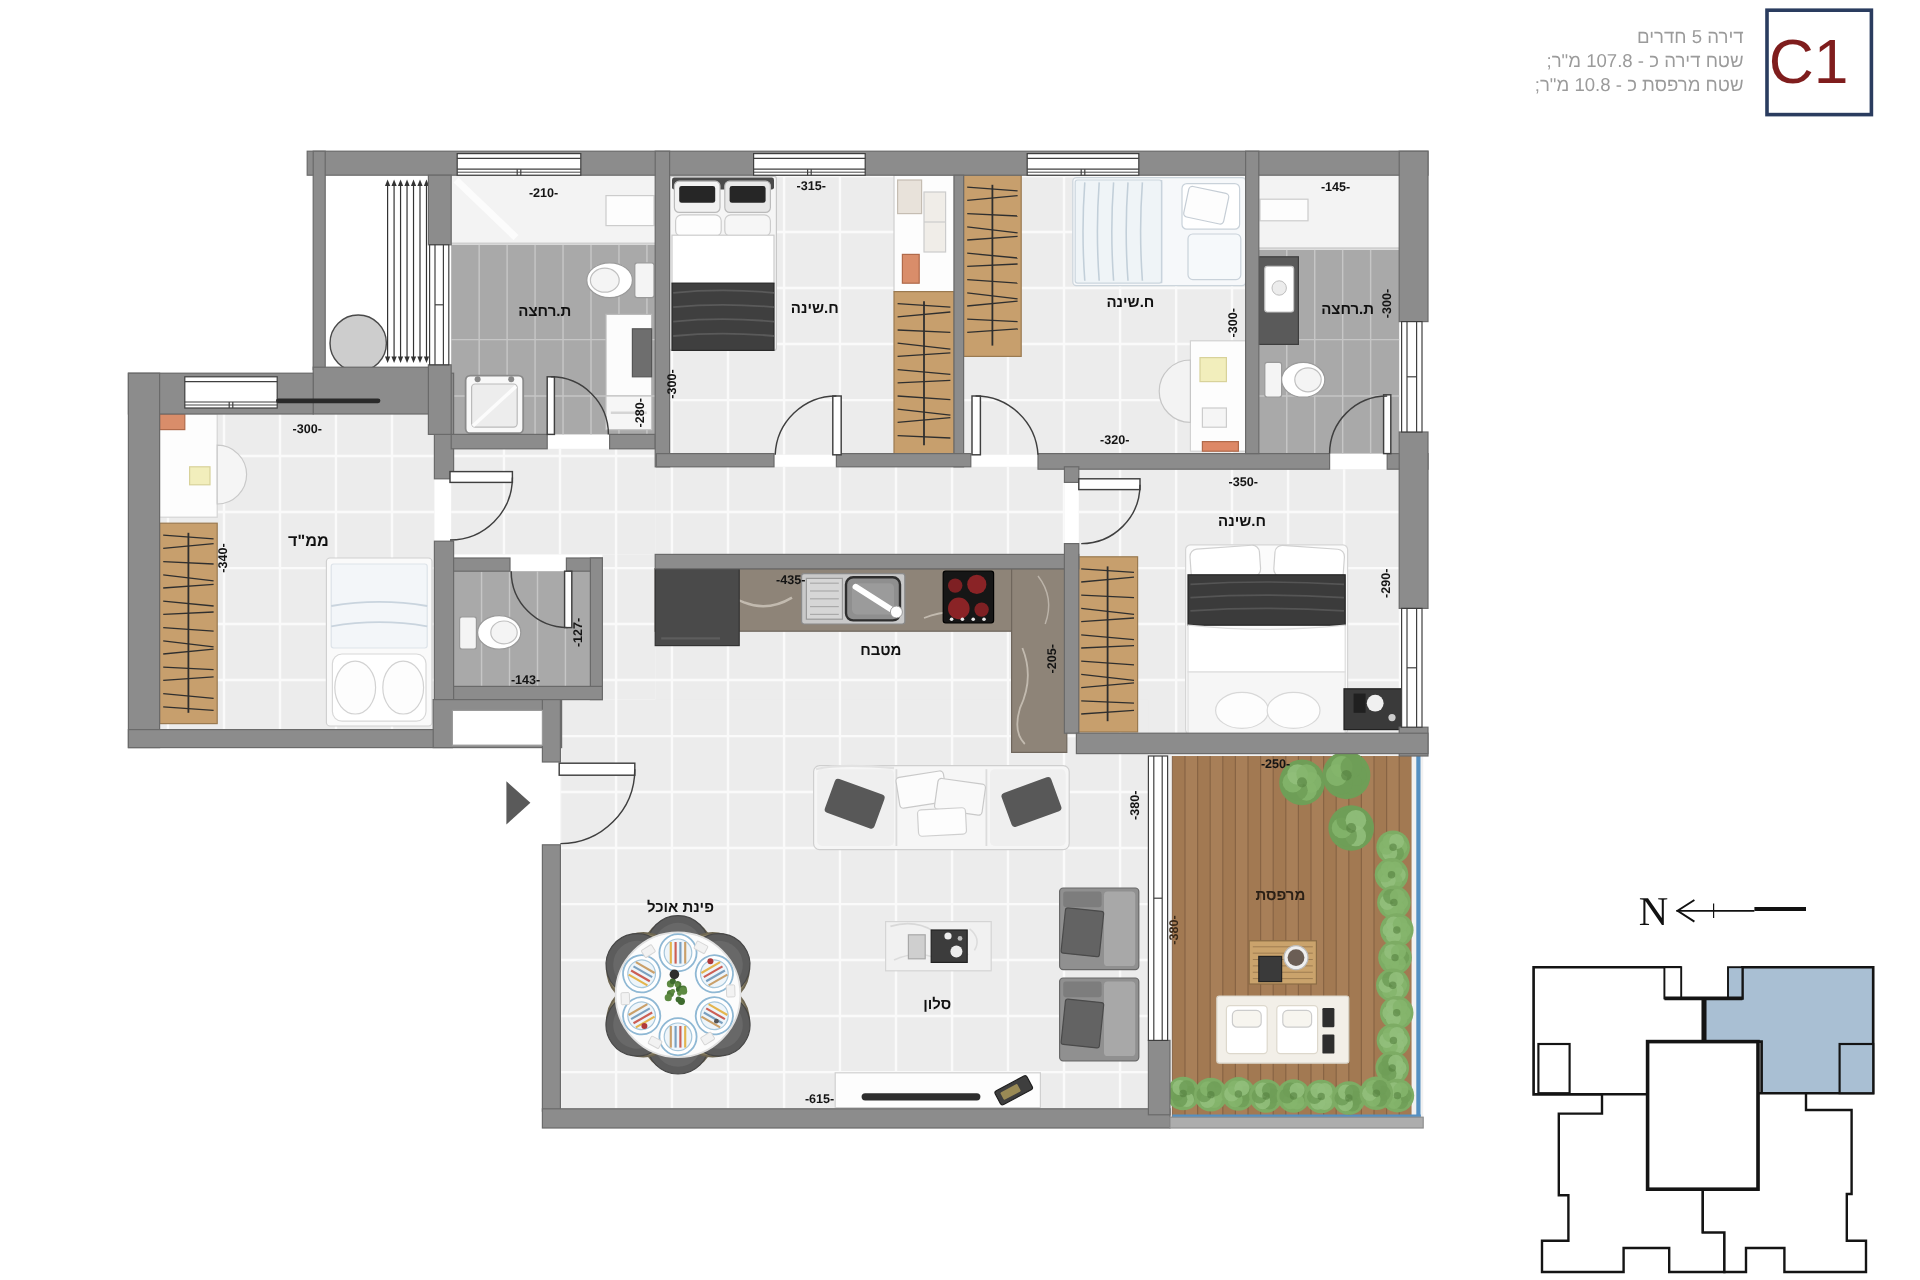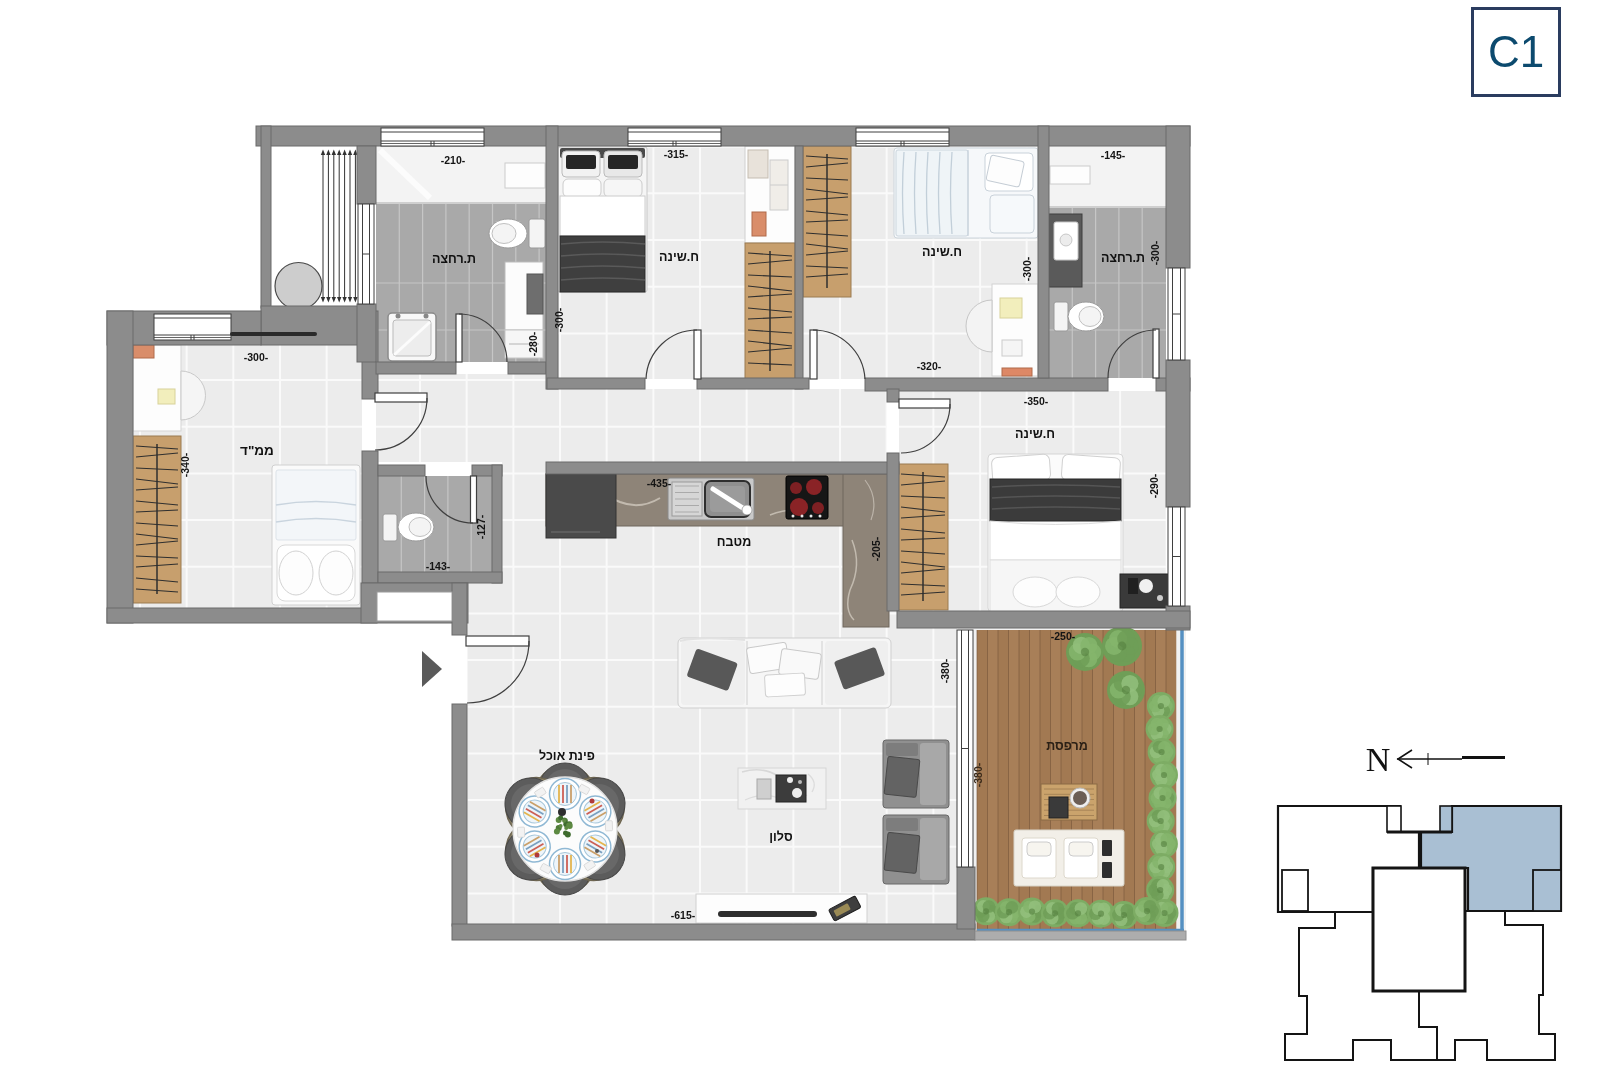--- a/index.html
+++ b/index.html
@@ -1,20 +1,20 @@
 <!DOCTYPE html>
 <html lang="he"><head>
 <meta charset="utf-8">
 <title>C1 Floorplan</title>
 <style>
 html,body{margin:0;padding:0;background:#ffffff;width:1600px;height:1067px;overflow:hidden;}
 #page{position:relative;width:1600px;height:1067px;background:#ffffff;font-family:"Liberation Sans",sans-serif;}
 svg{position:absolute;top:0;left:0;}
 .hdr{position:absolute;right:147px;top:22px;text-align:right;direction:rtl;color:#9b9b9b;font-size:15.5px;line-height:20px;font-family:"Liberation Sans",sans-serif;}
-.c1box{position:absolute;left:1471px;top:7px;width:84px;height:84px;border:3px solid #2a3c5f;color:#0c4a6e;font-size:44px;text-align:center;line-height:84px;font-family:"Liberation Sans",sans-serif;}
+.c1box{position:absolute;left:1471px;top:7px;width:84px;height:84px;border:3px solid #2a3c5f;color:#7f1d1d;font-size:52px;line-height:84px;font-family:"Liberation Sans",sans-serif;}
 </style>
 </head>
 <body>
 <div id="page">
 <svg width="1600" height="1067" viewBox="0 0 1600 1067" xmlns="http://www.w3.org/2000/svg">
 
 <g>
         <rect x="133" y="345" width="229" height="263" fill="#ececec"></rect>
       </g>
 
@@ -1168,15 +1168,16 @@
         <rect x="1440" y="806" width="12" height="26" fill="#a9bfd3" stroke="#141414" stroke-width="1.6"></rect>
         <rect x="1533" y="870" width="28" height="41" fill="#a9bfd3" stroke="#141414" stroke-width="1.8"></rect>
         <line x1="1387" y1="832" x2="1452" y2="832" stroke="#141414" stroke-width="3"></line>
         <path d="M1335,912 L1373,912 L1373,991 L1419,991 L1419,1027 L1437,1027 L1437,1060 L1391,1060 L1391,1040 L1353,1040 L1353,1060 L1285,1060 L1285,1034 L1307,1034 L1307,996 L1299,996 L1299,928 L1335,928 Z" fill="#ffffff" stroke="#141414" stroke-width="2"></path>
         <path d="M1465,911 L1505,911 L1505,925 L1543,925 L1543,995 L1539,995 L1539,1034 L1555,1034 L1555,1060 L1487,1060 L1487,1040 L1455,1040 L1455,1060 L1437,1060 L1437,1027 L1419,1027 L1419,991 L1465,991 Z" fill="#ffffff" stroke="#141414" stroke-width="2"></path>
         <rect x="1282" y="870" width="26" height="41" fill="#ffffff" stroke="#141414" stroke-width="1.8"></rect>
         <rect x="1373" y="868" width="92" height="123" fill="#ffffff" stroke="#141414" stroke-width="3"></rect>
       </g>
 </svg>
 
+<div class="hdr">דירה 5 חדרים<br>שטח דירה כ - 107.8 מ"ר;<br>שטח מרפסת כ - 10.8 מ"ר;</div>
 
 <div class="c1box">C1</div>
 </div>
 
 </body></html>

